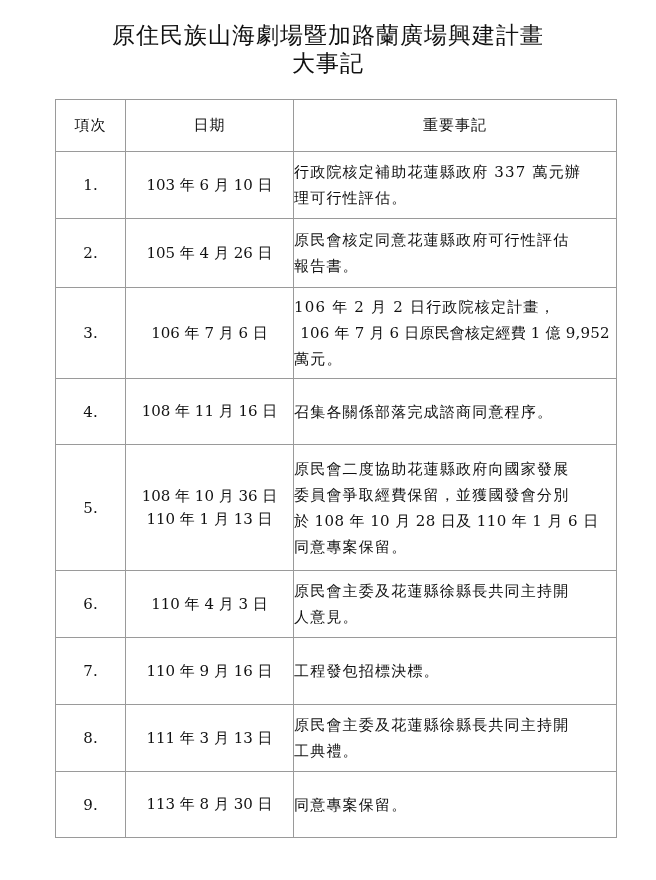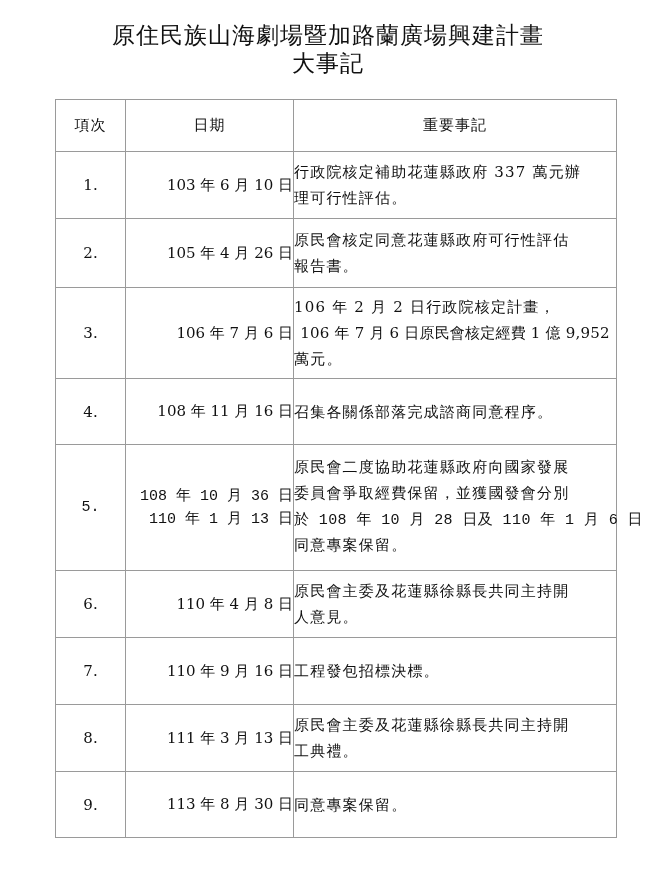--- a/index.html
+++ b/index.html
@@ -40,28 +40,28 @@
       padding: 0;
       vertical-align: middle;
       font-weight: normal;
     }
     col.c-no { width: 70px; }
     col.c-date { width: 168px; }
     col.c-desc { width: 323px; }
 
     th { text-align: center; height: 51px; font-size: 15px; letter-spacing: 1px; }
     td.no { text-align: center; padding-right: 14px; }
-    td.date { text-align: right; padding-left: 2px; line-height: 23px; }
+    td.date { text-align: center; padding-left: 2px; line-height: 23px; }
     td.desc { text-align: left; padding-left: 3px; padding-right: 1px; line-height: 26px; letter-spacing: 1.2px; }
 
     tr.r1 td { height: 66px; }
     tr.r2 td { height: 68px; }
     tr.r3 td { height: 90px; }
     tr.r4 td { height: 65px; }
-    tr.r5 td { height: 125px; font-family: Liberation Mono, monospace; }
+    tr.r5 td { height: 125px; }
     tr.r6 td { height: 66px; }
     tr.r7 td { height: 66px; }
     tr.r8 td { height: 66px; }
     tr.r9 td { height: 65px; }
 
     .line { display: block; white-space: nowrap; }
   </style>
 </head>
 <body>
 
@@ -131,21 +131,21 @@
       <td class="desc">
         <span class="line">原民會二度協助花蓮縣政府向國家發展</span>
         <span class="line">委員會爭取經費保留，並獲國發會分別</span>
         <span class="line" style="letter-spacing:0.4px;">於 108 年 10 月 28 日及 110 年 1 月 6 日</span>
         <span class="line">同意專案保留。</span>
       </td>
     </tr>
     <tr class="r6">
       <td class="no">6.</td>
       <td class="date">
-        <span class="line">110 年 4 月 8 日</span>
+        <span class="line">110 年 4 月 3 日</span>
       </td>
       <td class="desc">
         <span class="line">原民會主委及花蓮縣徐縣長共同主持開</span>
         <span class="line">人意見。</span>
       </td>
     </tr>
     <tr class="r7">
       <td class="no">7.</td>
       <td class="date">
         <span class="line">110 年 9 月 16 日</span>

